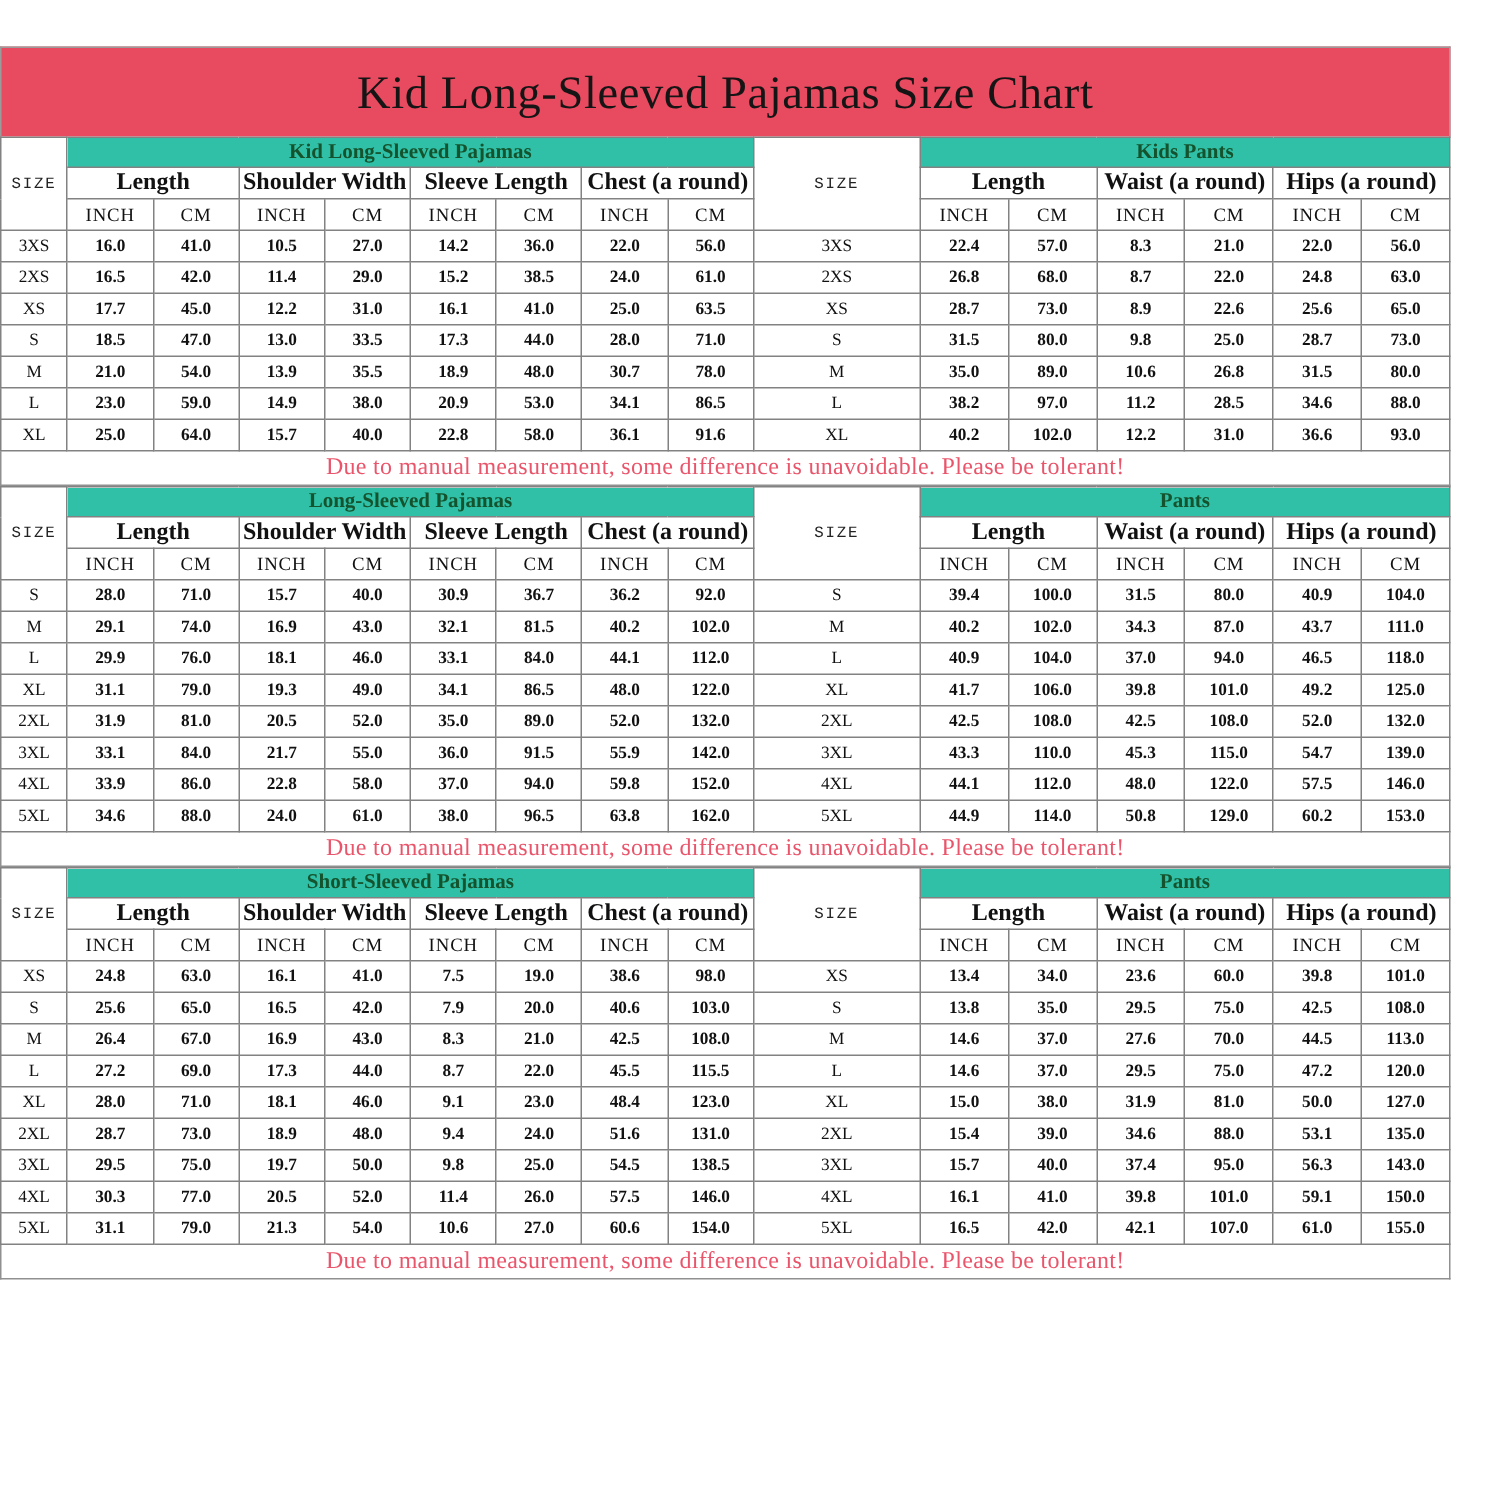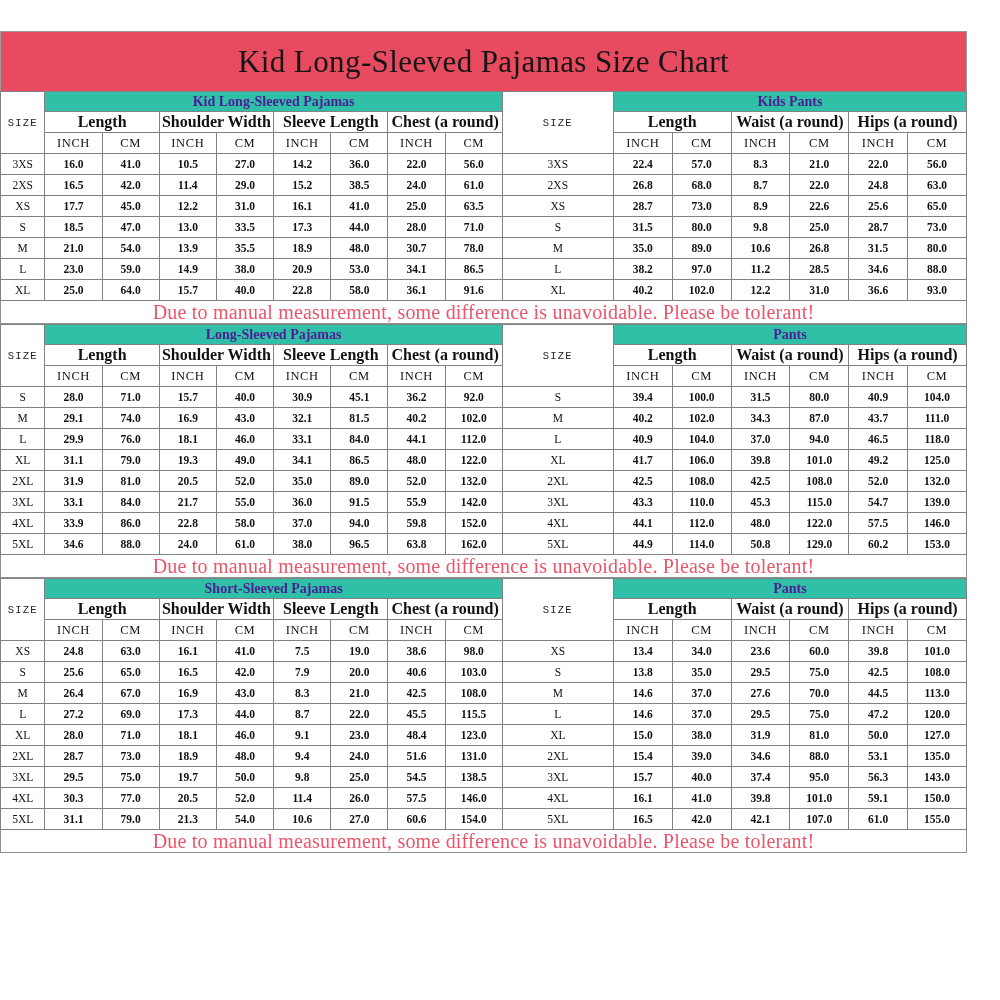--- a/index.html
+++ b/index.html
@@ -27,31 +27,31 @@
   }
   table.size-table{
     width:100%;border-collapse:collapse;table-layout:fixed;
     font-family:"Liberation Serif","DejaVu Serif",serif;
   }
   .size-table th,.size-table td{
     border:1px solid var(--border);text-align:center;vertical-align:middle;
     padding:0;white-space:nowrap;overflow:hidden;color:var(--ink);
   }
   th.teal-banner{
-    background:var(--teal);height:20px;font-size:14px;font-weight:700;color:#4c1d95;
+    background:var(--teal);height:20px;font-size:14px;font-weight:700;color:#14532d;
   }
   th.size-head{font-size:10.5px;font-weight:400;letter-spacing:1.2px;color:#222;font-family:Liberation Mono, monospace;}
   tr.group-row th{height:21px;font-size:16px;font-weight:700;}
   tr.unit-row th{height:21px;font-size:12.5px;font-weight:400;letter-spacing:0.6px;}
   tbody.data-body td{height:21px;font-size:11.5px;font-weight:700;}
   tbody.data-body td.size-cell{font-weight:400;}
   .disclaimer{
     height:23px;border:1px solid #909090;border-top:none;
     display:flex;align-items:center;justify-content:center;
-    font-size:20px;color:var(--pink-text);letter-spacing:0.2px;
+    font-size:16px;color:var(--pink-text);letter-spacing:0.2px;
   }
 </style>
 </head>
 <body>
 
 <div class="page">
   <div id="sections-root">
   <section class="chart-section">
     <div class="banner">
       <h1 class="banner-title">Kid Long-Sleeved Pajamas Size Chart</h1>
@@ -294,21 +294,21 @@
             </tr>
           </thead>
       <tbody class="data-body">
             <tr>
               <td class="size-cell">S</td>
               <td>28.0</td>
               <td>71.0</td>
               <td>15.7</td>
               <td>40.0</td>
               <td>30.9</td>
-              <td>45.1</td>
+              <td>36.7</td>
               <td>36.2</td>
               <td>92.0</td>
               <td class="size-cell">S</td>
               <td>39.4</td>
               <td>100.0</td>
               <td>31.5</td>
               <td>80.0</td>
               <td>40.9</td>
               <td>104.0</td>
             </tr>

